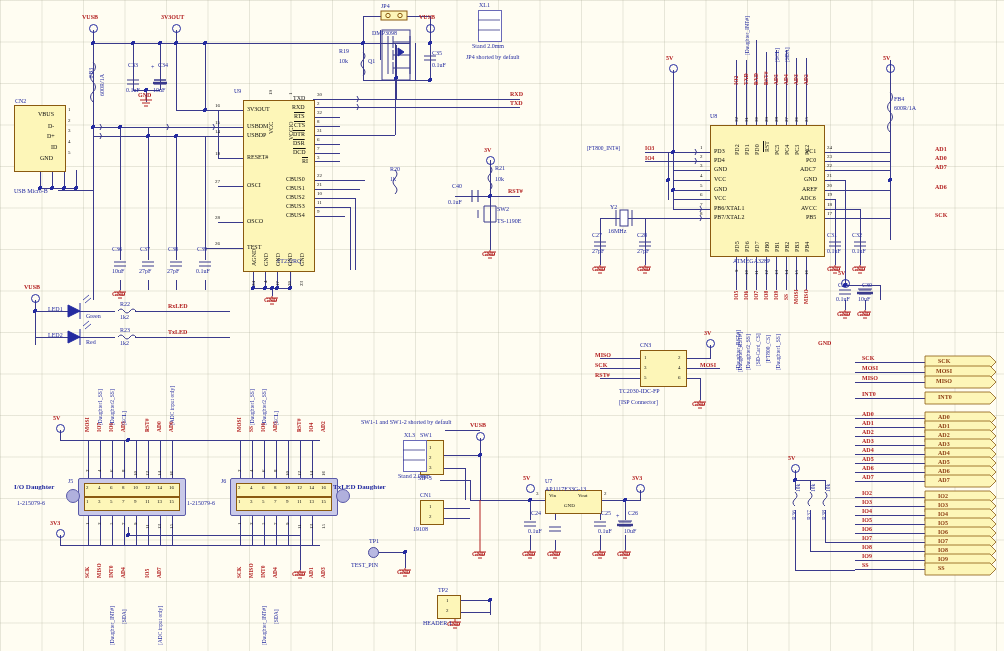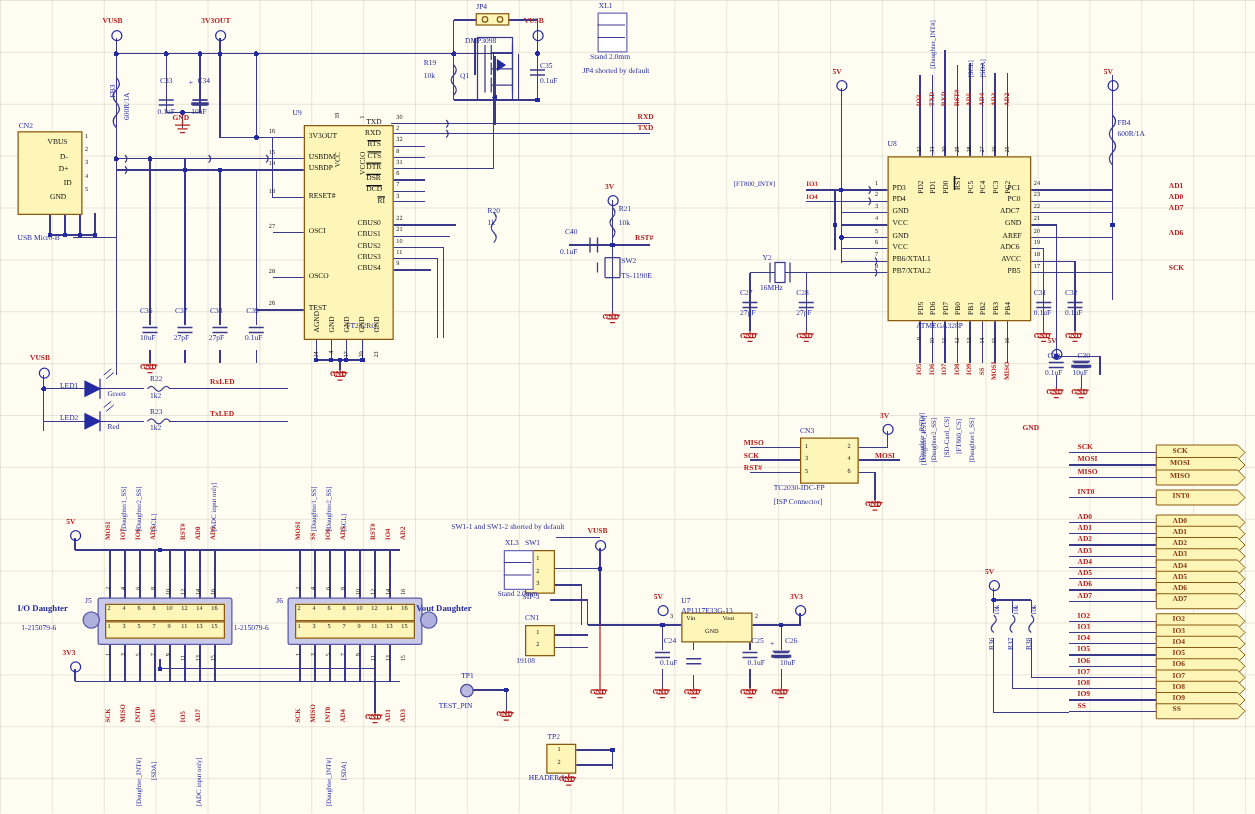--- a/index.html
+++ b/index.html
@@ -776,21 +776,21 @@
     <span class="t s6 blue" style="left:351px;top:562px;">TEST_PIN</span>
     <span class="t s6 blue" style="left:438px;top:587px;">TP2</span>
     <span class="t s6 blue" style="left:423px;top:620px;">HEADER 1</span>
     <span class="t s5 blk" style="left:446px;top:598px;">1</span>
     <span class="t s5 blk" style="left:446px;top:608px;">2</span>
 
     <span class="t s7 blue b" style="left:14px;top:484px;">I/O Daughter</span>
     <span class="t s6 blue" style="left:68px;top:478px;">J5</span>
     <span class="t s6 blue" style="left:17px;top:500px;">1-215079-6</span>
 
-    <span class="t s7 blue b" style="left:333px;top:484px;">Vout Daughter</span>
+    <span class="t s7 blue b" style="left:333px;top:484px;">TxLED Daughter</span>
     <span class="t s6 blue" style="left:221px;top:478px;">J6</span>
     <span class="t s6 blue" style="left:187px;top:500px;">1-215079-6</span>
 
     <span class="t s5 blk" style="left:86px;top:485px;">2</span>
     <span class="t s5 blk" style="left:98px;top:485px;">4</span>
     <span class="t s5 blk" style="left:110px;top:485px;">6</span>
     <span class="t s5 blk" style="left:122px;top:485px;">8</span>
     <span class="t s5 blk" style="left:133px;top:485px;">10</span>
     <span class="t s5 blk" style="left:145px;top:485px;">12</span>
     <span class="t s5 blk" style="left:157px;top:485px;">14</span>

